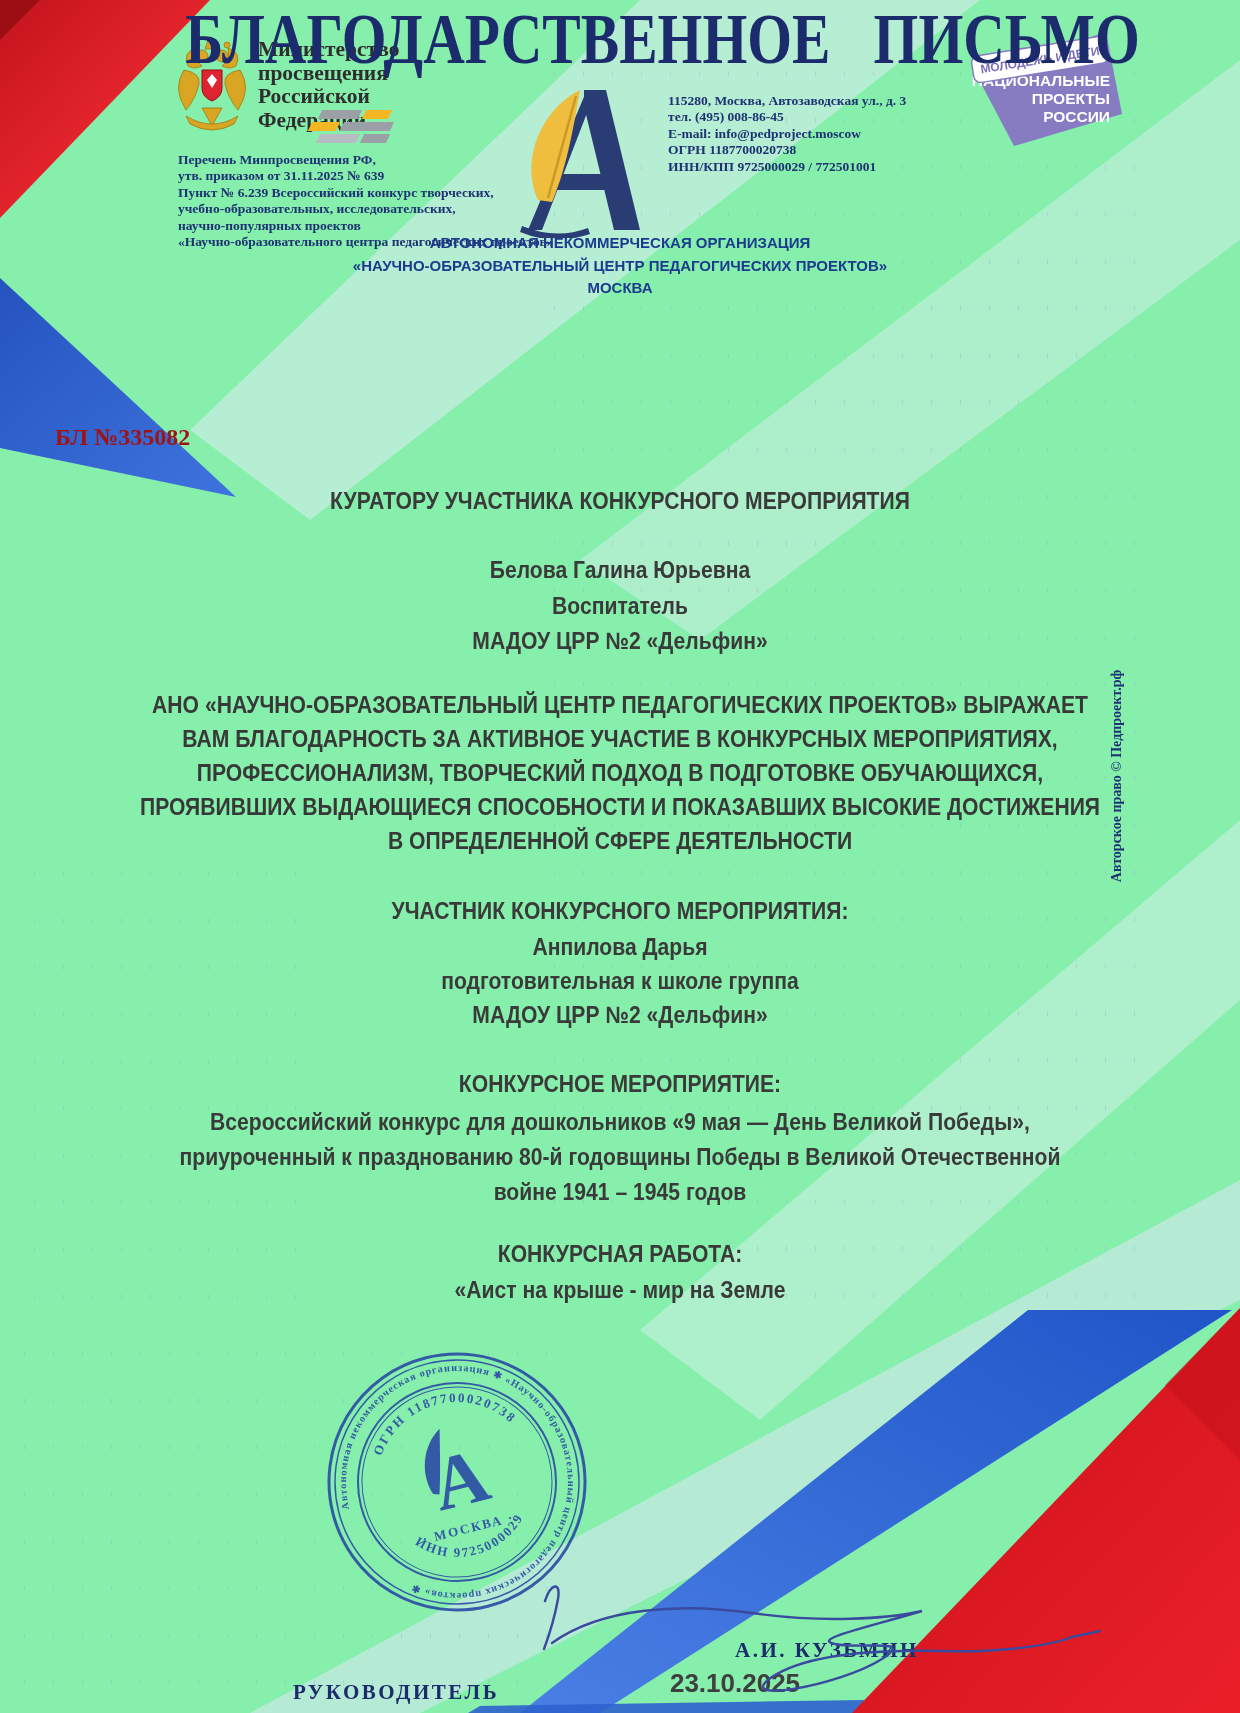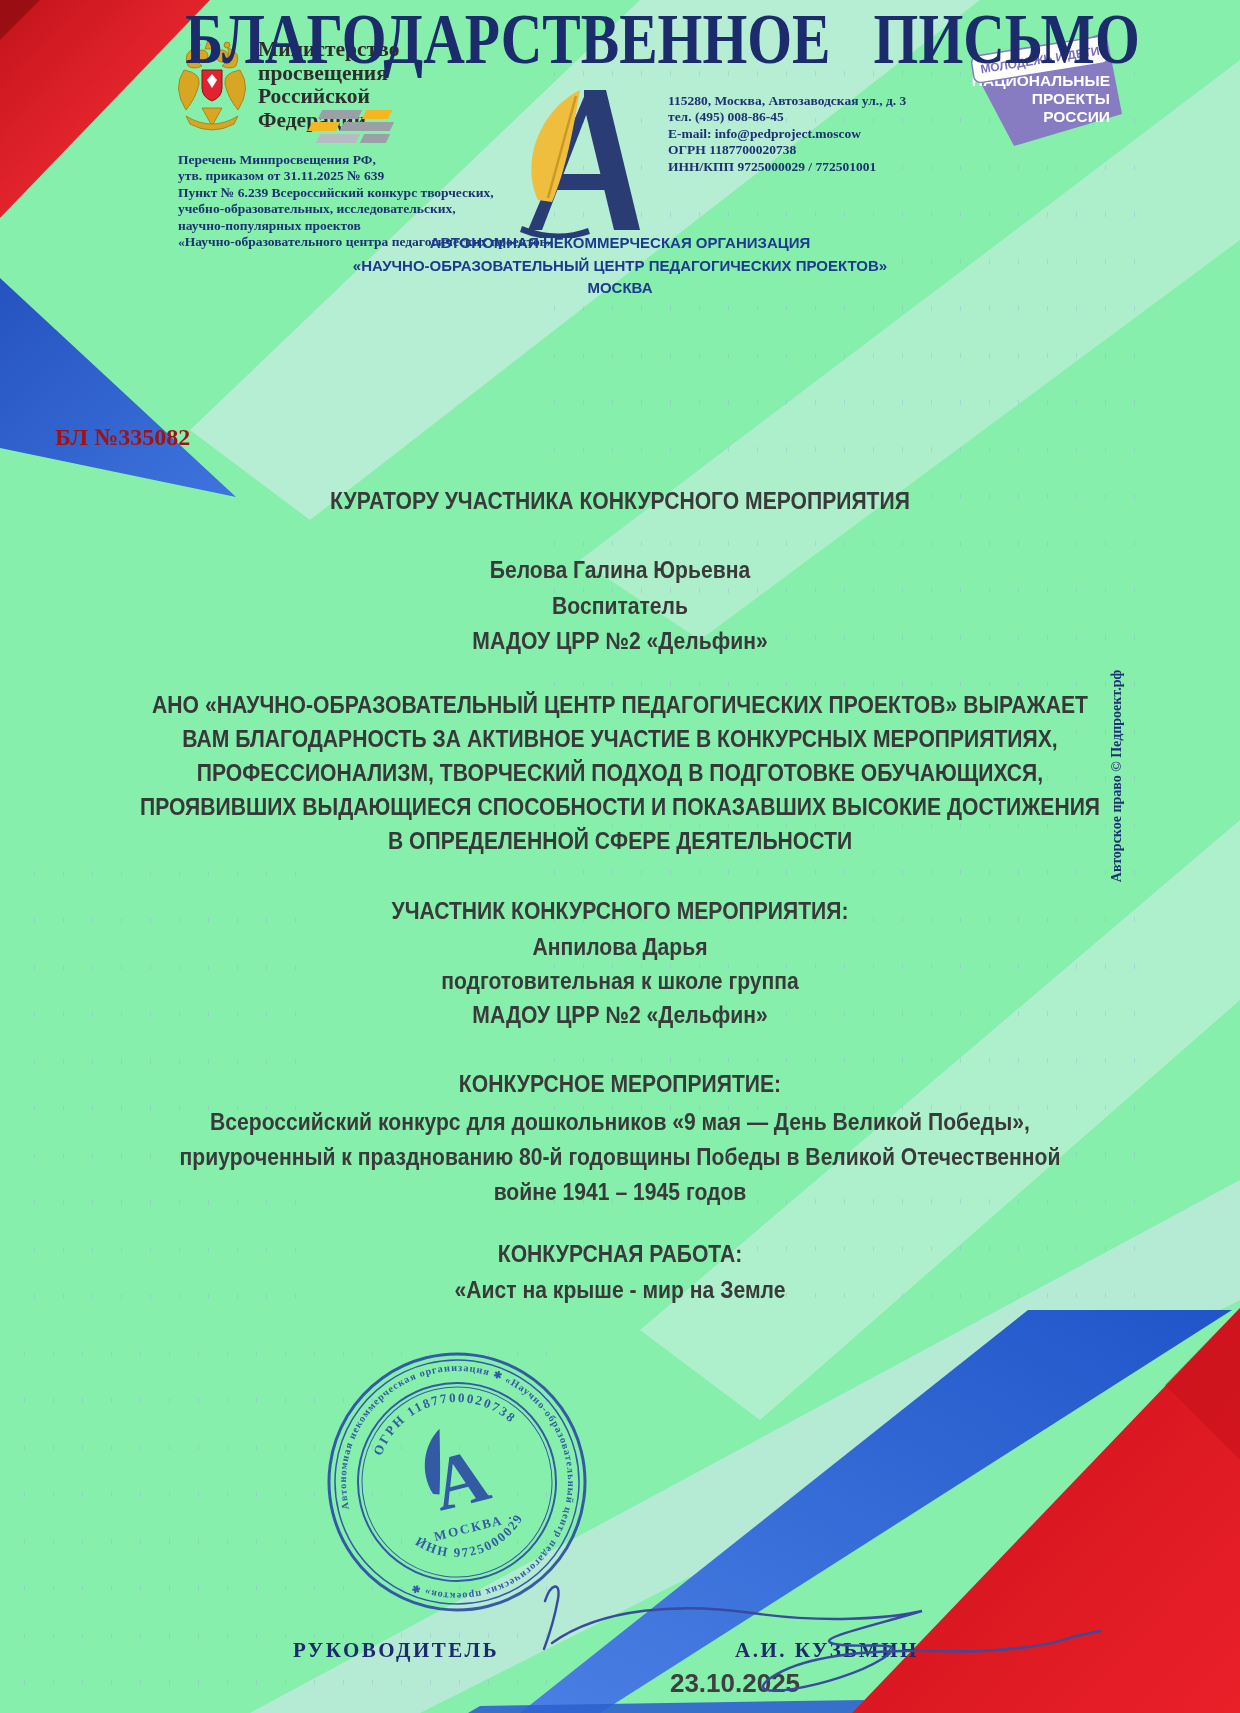--- a/index.html
+++ b/index.html
@@ -167,21 +167,21 @@
 приуроченный к празднованию 80-й годовщины Победы в Великой Отечественной
 войне 1941 – 1945 годов</div>
 
   <div class="abs ctr gray-bold cond" style="top:1240px;font-size:24px;">КОНКУРСНАЯ РАБОТА:</div>
 
   <div class="abs ctr gray-bold cond" style="top:1276px;font-size:24px;">«Аист на крыше - мир на Земле</div>
 
   <div class="abs serif navy" style="left:1117px;top:776px;transform:translate(-50%,-50%) rotate(-90deg);
        white-space:nowrap;font-size:14px;font-weight:700;">Авторское право © Педпроект.рф</div>
 
-  <div class="abs footer-label" style="left:293px;top:1638px;">РУКОВОДИТЕЛЬ</div>
+  <div class="abs footer-label" style="left:293px;top:1680px;">РУКОВОДИТЕЛЬ</div>
   <div class="abs footer-label" style="left:735px;top:1638px;">А.И. КУЗЬМИН</div>
   <div class="abs date" style="left:585px;top:1668px;width:300px;text-align:center;">23.10.2025</div>
 
   <svg class="abs" style="left:325px;top:1350px;transform:rotate(-14deg);opacity:.9" width="264" height="264" viewBox="0 0 264 264">
     <defs>
       <path id="sealOuter" d="M132,132 m-111,0 a111,111 0 1,1 222,0 a111,111 0 1,1 -222,0"></path>
       <path id="sealTop" d="M52,132 a80,80 0 1,1 160,0"></path>
       <path id="sealBottom" d="M57,132 a75,75 0 0,0 150,0"></path>
     </defs>
     <g fill="none" stroke="#2B4BA5">

